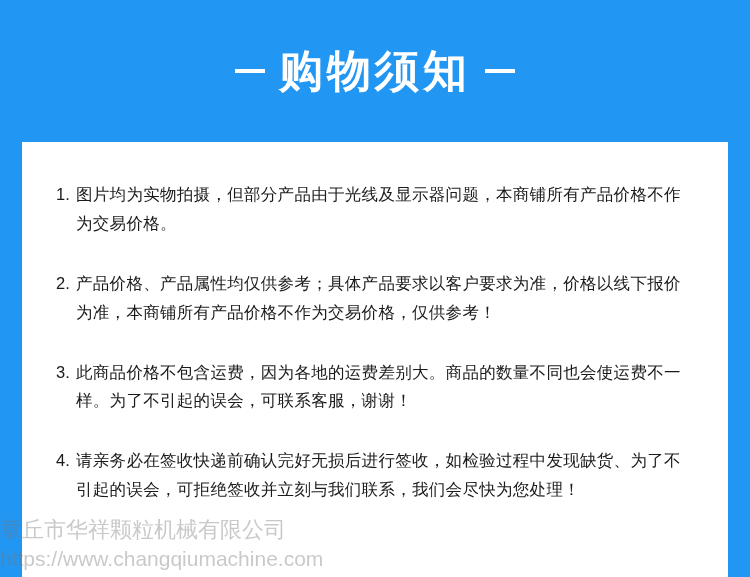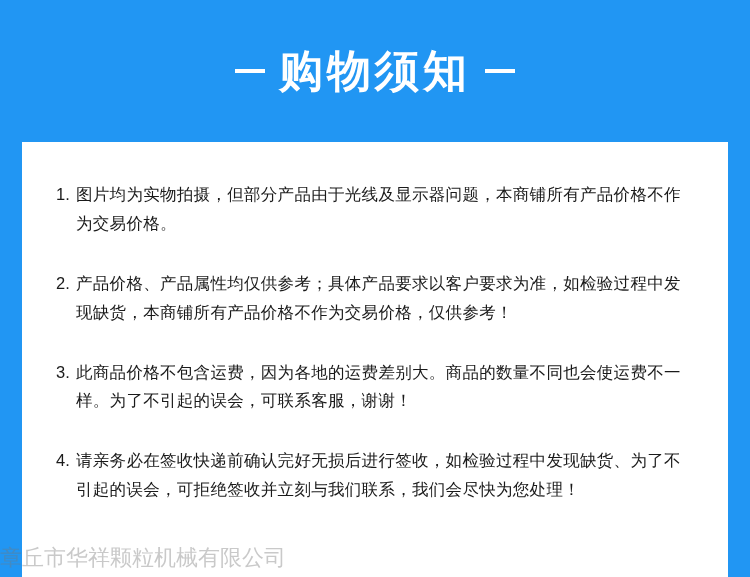--- a/index.html
+++ b/index.html
@@ -106,32 +106,33 @@
 
   <div class="card">
 
     <div class="item">
       <span class="num">1.</span>
       <span class="txt">图片均为实物拍摄，但部分产品由于光线及显示器问题，本商铺所有产品价格不作为交易价格。</span>
     </div>
 
     <div class="item">
       <span class="num">2.</span>
-      <span class="txt">产品价格、产品属性均仅供参考；具体产品要求以客户要求为准，如检验过程中发现缺货，本商铺所有产品价格不作为交易价格，仅供参考！</span>
+      <span class="txt">产品价格、产品属性均仅供参考；具体产品要求以客户要求为准，价格以线下报价为准，本商铺所有产品价格不作为交易价格，仅供参考！</span>
     </div>
 
     <div class="item">
       <span class="num">3.</span>
       <span class="txt">此商品价格不包含运费，因为各地的运费差别大。商品的数量不同也会使运费不一样。为了不引起的误会，可联系客服，谢谢！</span>
     </div>
 
     <div class="item">
       <span class="num">4.</span>
       <span class="txt">请亲务必在签收快递前确认完好无损后进行签收，如检验过程中发现缺货、为了不引起的误会，可拒绝签收并立刻与我们联系，我们会尽快为您处理！</span>
     </div>
 
   </div>
 
   <div class="watermark">
     <div class="wm1">章丘市华祥颗粒机械有限公司</div>
+    <div class="wm2">https://www.changqiumachine.com</div>
   </div>
 
 </div>
 
 </body></html>

